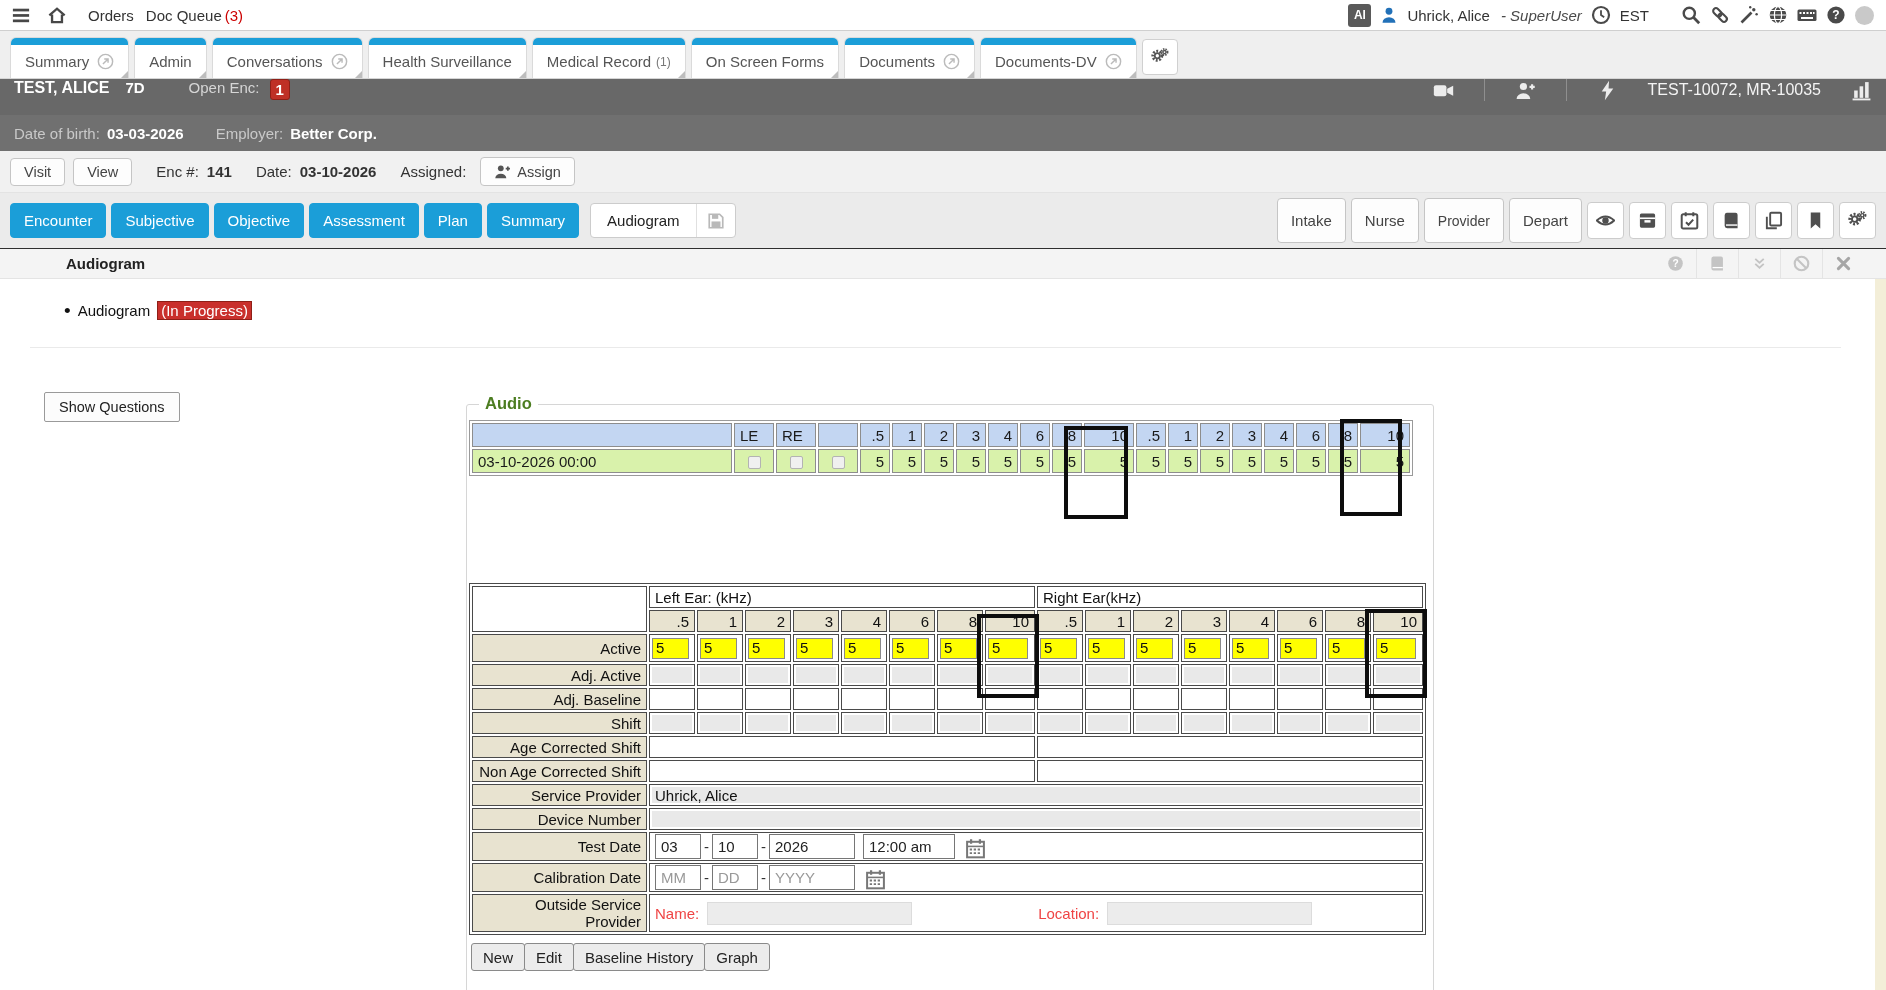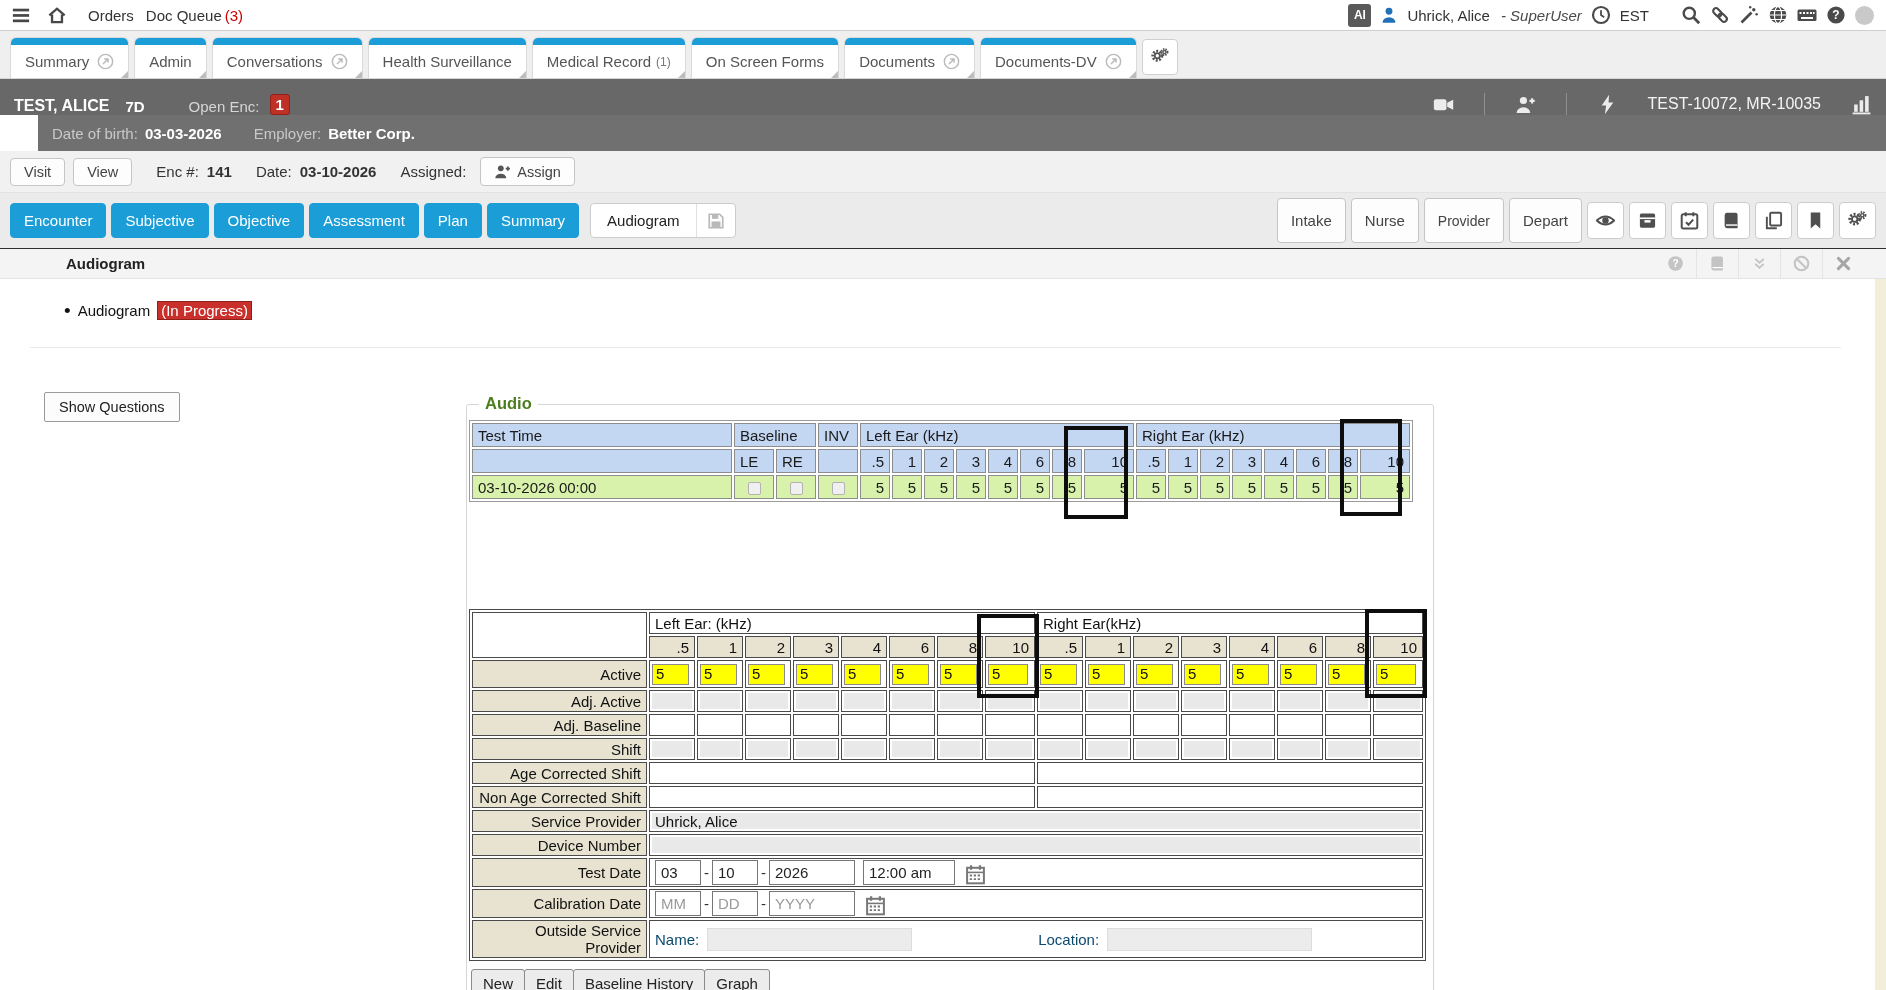--- a/index.html
+++ b/index.html
@@ -34,32 +34,32 @@
   .tab::before { content:''; position:absolute; top:0; left:0; right:0; height:7px; background:#1b9ed8; }
   .tab::after { content:''; position:absolute; bottom:0; right:0; width:0; height:0;
                 border-left:7px solid transparent; border-bottom:7px solid #bdbdbd; }
   .tab-suffix { font-size:12px; color:#777; margin-left:-3px; }
   .tab .pop { color:#bbb; }
   .tab .pop .ic { width:17px; height:17px; }
   .tab-gear { width:36px; height:36px; background:#fff; border:1px solid #d0d0d0; border-radius:4px;
               margin-bottom:3px; display:flex; align-items:center; justify-content:center; color:#555; cursor:pointer; }
 
   
-  .pbar1 { height:36px; background:#686868; color:#fff; display:flex; align-items:flex-end; padding:0 14px; }
+  .pbar1 { height:36px; background:#686868; color:#fff; display:flex; align-items:flex-start; padding:0 14px; }
   .pt-name { font-weight:bold; font-size:16px; }
   .pt-age { font-weight:bold; margin-left:16px; }
   .pt-enc-label { color:#d6d6d6; margin-left:44px; }
   .enc-badge { background:#bf3026; border:1px solid #8f1f17; color:#fff; font-weight:bold;
                min-width:20px; height:21px; border-radius:3px; display:flex; align-items:center;
                justify-content:center; padding:0 5px; margin-left:10px; }
   .pb-right { margin-left:auto; display:flex; align-items:center; gap:30px; color:#ececec; }
   .pb-right .ic { width:21px; height:21px; }
   .pb-sep { width:1px; height:22px; background:#8f8f8f; }
   .pt-ids { font-size:16px; color:#f4f4f4; }
-  .pbar2 { height:36px; background:#707070; color:#fff; display:flex; align-items:center; padding:0 14px; gap:7px;margin-left:38px; }
+  .pbar2 { height:36px; background:#707070; color:#fff; display:flex; align-items:center; padding:0 14px; gap:7px; }
   .pb2-label { color:#c9c9c9; }
   .pb2-val { color:#fff; font-weight:bold; }
   .pb2-gap { width:18px; }
 
   
   .visitbar { height:42px; background:#f1f1f1; display:flex; align-items:center; padding:0 10px; gap:8px; border-bottom:1px solid #e3e3e3;}
   .wbtn { background:#fdfdfd; border:1px solid #c5c5c5; border-radius:4px; padding:5px 13px;
           color:#444; font-size:14.5px; cursor:pointer; font-family:inherit; display:inline-flex; align-items:center; gap:6px;}
   .vlabel { color:#333; margin-left:16px; }
   .vval { font-weight:bold; }
@@ -129,21 +129,21 @@
                font-size:15px; color:#111; display:block; width:92%; }
   .row-tall td { height:28px; }
   .din { border:1px solid #767676; height:25px; font-size:15px; padding:1px 5px;
          font-family:inherit; color:#222; }
   .din::placeholder { color:#999; }
   .d-mm { width:46px; } .d-yy { width:86px; } .d-time { width:92px; margin-left:8px; }
   .dash { margin:0 3px; color:#333; }
   .calbtn { display:inline-flex; color:#777; margin-left:10px; vertical-align:middle; cursor:pointer; }
   .calbtn .ic { width:21px; height:21px; }
   .osp-cell { display:flex; align-items:center; gap:8px; }
-  .osp-label { color:#0c4a6e; }
+  .osp-label { color:#ef4444; }
   .osp-in { background:#ececec; border:1px solid #dcdcdc; height:23px; width:205px; font-family:inherit; font-size:14px; padding:0 4px;}
   .osp-gap { width:110px; }
 
   .footbtns { display:flex; margin:8px 0 0 2px; }
   .fbtn { background:#ececec; border:1px solid #8a8a8a; border-radius:3px; margin-right:-1px;
           padding:4px 11px; font-size:15px; color:#222; cursor:pointer; font-family:inherit; height:28px;}
 
   
   .annrect { position:absolute; border:4px solid #0d0d0d; background:transparent; pointer-events:none; }
   #rect1 { left:1064px; top:147px; width:64px; height:93px; }
@@ -497,27 +497,20 @@
     <span class="bullet-label">Audiogram</span>
     <span class="status-badge">(In Progress)</span>
   </div>
   <div class="hr-line"></div>
   <button class="showq">Show Questions</button>
 
   <div class="fieldset">
     <div class="legend">Audio</div>
     <table class="toptable" id="toptable">
  <tbody>
-          <tr>
-   <td class="h w-tt">Test Time</td>
-   <td class="h" colspan="2">Baseline</td>
-   <td class="h w-sm">INV</td>
-   <td class="h" colspan="8">Left Ear (kHz)</td>
-   <td class="h" colspan="8">Right Ear (kHz)</td>
- </tr>
  <tr>
    <td class="h w-tt"></td>
    <td class="h w-sm">LE</td>
    <td class="h w-sm">RE</td>
    <td class="h w-sm"></td>
    <td class="h num w-f">.5</td>
             <td class="h num w-f">1</td>
             <td class="h num w-f">2</td>
             <td class="h num w-f">3</td>
             <td class="h num w-f">4</td>

